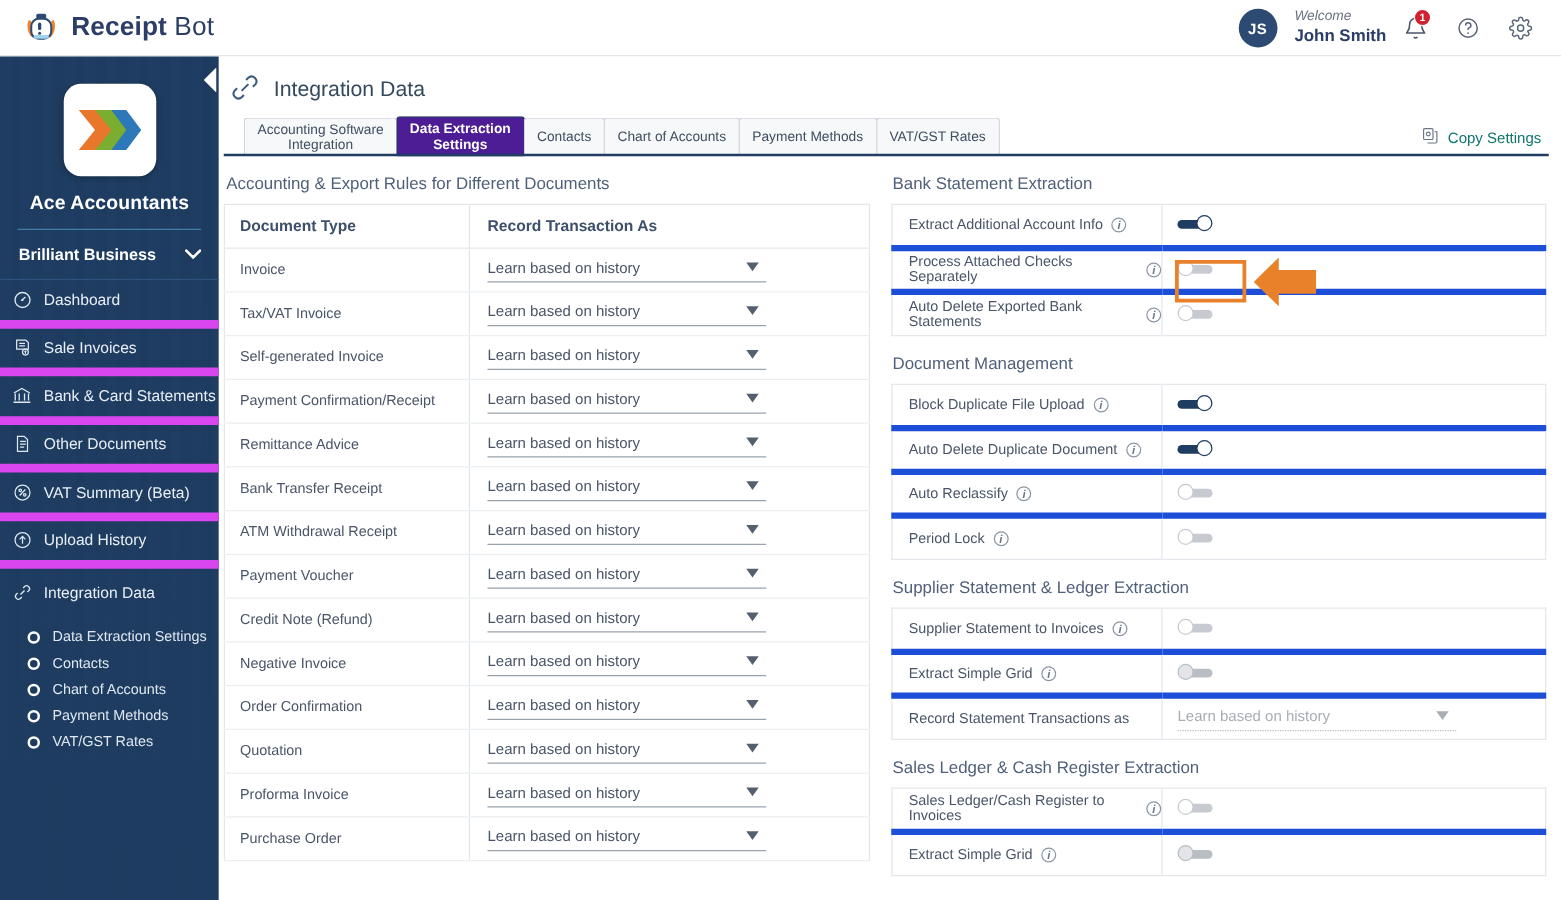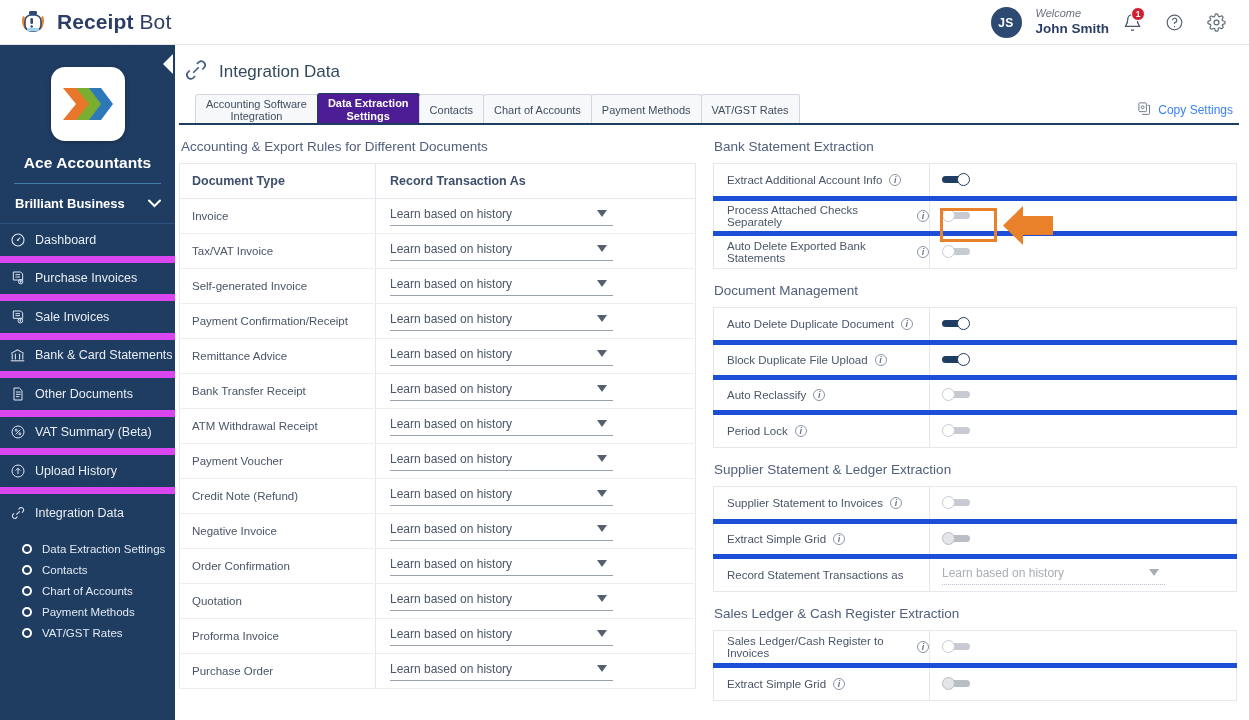--- a/index.html
+++ b/index.html
@@ -100,21 +100,21 @@
   
   .main {
     position: absolute; top: 45px; left: 175px; width: 1074px; height: 675px;
     background: #fff; overflow: hidden;
   }
   .page-head { display: flex; align-items: center; padding: 12px 0 0 8px; height: 42px; }
   .page-title { font-size: 17px; color: #34495e; margin-left: 10px; }
   .copy-settings {
     position: absolute; right: 16px; top: 56px;
     display: flex; align-items: center; gap: 6px;
-    font-size: 12px; color: #3b82f6;
+    font-size: 12px; color: #0f766e;
   }
 
   
   .tabs { display: flex; align-items: flex-end; margin: 6px 0 0 4px; height: 32px; position: relative; padding-left: 16px; }
   .tab {
     border: 1px solid #d4d8de; border-bottom: none;
     background: #f7f8f9; color: #3f4d60;
     font-size: 11px; line-height: 12.5px; text-align: center;
     padding: 4px 10px; margin-right: -1px;
     border-radius: 3px 3px 0 0;
@@ -291,31 +291,20 @@
           <span class="nv-ico">
             <svg width="16" height="16" viewBox="0 0 24 24" fill="none" stroke="#dde7f2" stroke-width="1.6">
               <circle cx="12" cy="12" r="9"></circle>
                 <path d="M15.5 8.5 L10.5 13"></path>
                 <circle cx="12" cy="12" r="1.3" fill="#dde7f2" stroke="none"></circle>
             </svg>
           </span>
           <span>Dashboard</span>
         </div>
 
-        <div class="nav-item">
-          <span class="nv-ico">
-            <svg width="16" height="16" viewBox="0 0 24 24" fill="none" stroke="#dde7f2" stroke-width="1.5">
-              <path d="M5 3h11l3 3v9H5z"></path>
-                <path d="M8 7h7M8 10.5h7"></path>
-                <circle cx="16" cy="17.5" r="3.3"></circle>
-                <path d="M16 15.8v3.4M14.6 17.5h2.8"></path>
-            </svg>
-          </span>
-          <span>Purchase Invoices</span>
-        </div>
 
         <div class="nav-item">
           <span class="nv-ico">
             <svg width="16" height="16" viewBox="0 0 24 24" fill="none" stroke="#dde7f2" stroke-width="1.5">
               <path d="M5 3h11l3 3v8H5z"></path>
                 <path d="M8 7h7M8 10h7"></path>
                 <circle cx="15.5" cy="17.5" r="3.5"></circle>
                 <path d="M15.5 15.6v3.8M14.2 16.5h2.6"></path>
             </svg>
           </span>
@@ -574,30 +563,30 @@
               </tr>
             </tbody>
         </table>
 
         <div class="sect-title" style="margin-top:14px;">Document Management</div>
         <table class="tg-table">
           <tbody id="dm-rows">
               <tr>
                 <td>
                   <span class="lbl-row">
+                    <span>Block Duplicate File Upload</span>
+                    <span class="info-i">i</span>
+                  </span>
+                </td>
+                <td class="val"><span class="toggle on"><span class="track"></span><span class="knob"></span></span></td>
+              </tr>
+              <tr>
+                <td>
+                  <span class="lbl-row">
                     <span>Auto Delete Duplicate Document</span>
-                    <span class="info-i">i</span>
-                  </span>
-                </td>
-                <td class="val"><span class="toggle on"><span class="track"></span><span class="knob"></span></span></td>
-              </tr>
-              <tr>
-                <td>
-                  <span class="lbl-row">
-                    <span>Block Duplicate File Upload</span>
                     <span class="info-i">i</span>
                   </span>
                 </td>
                 <td class="val"><span class="toggle on"><span class="track"></span><span class="knob"></span></span></td>
               </tr>
               <tr>
                 <td>
                   <span class="lbl-row">
                     <span>Auto Reclassify</span>
                     <span class="info-i">i</span>

